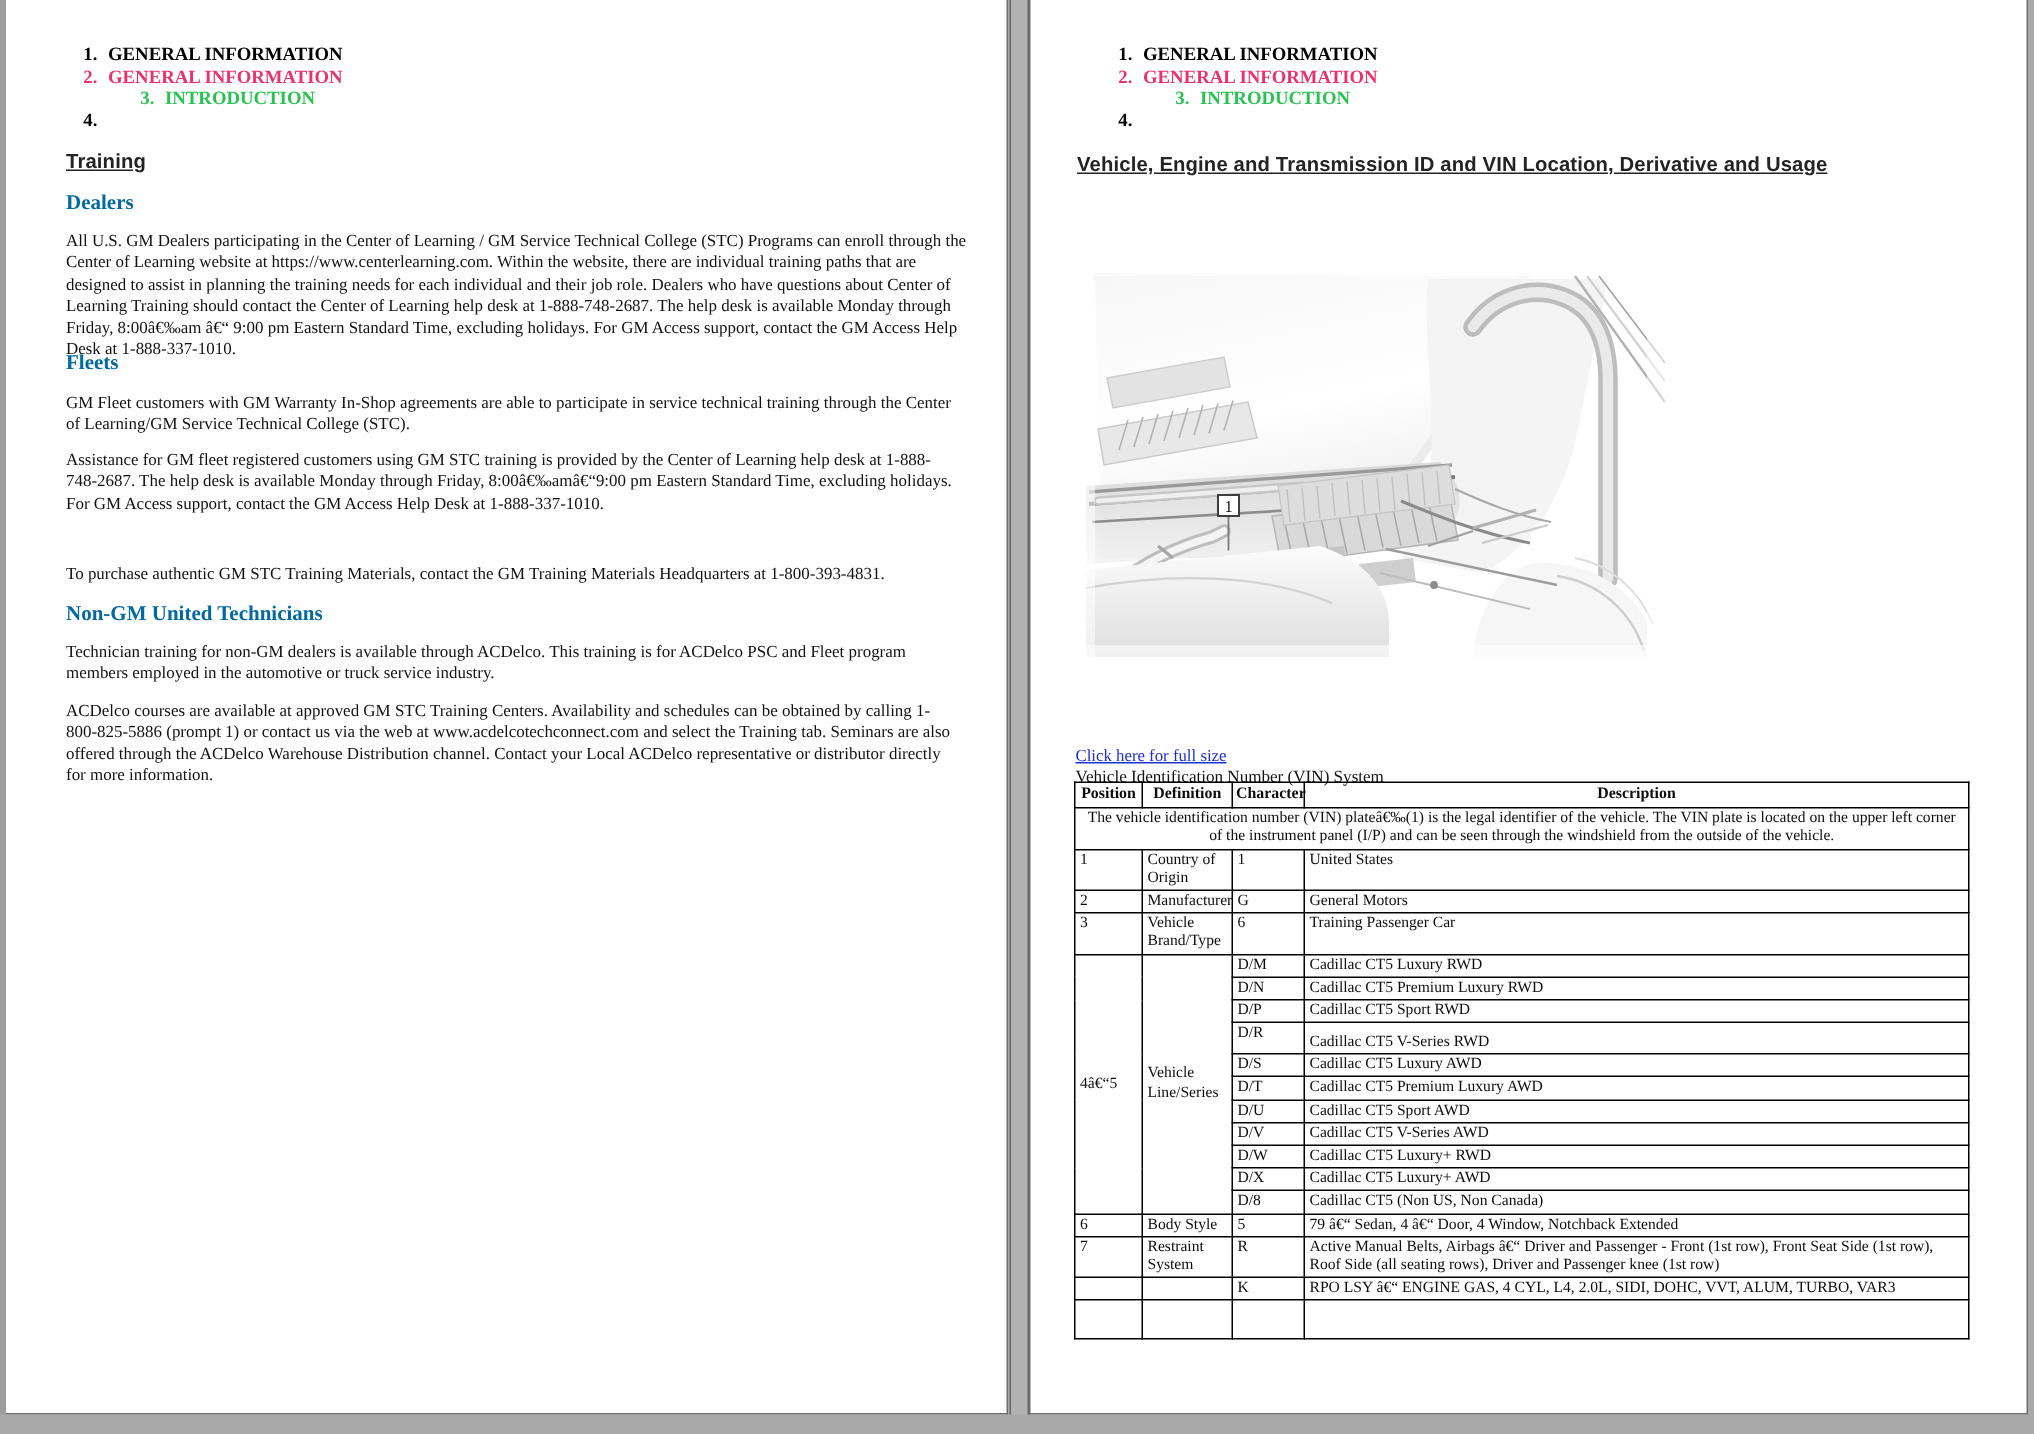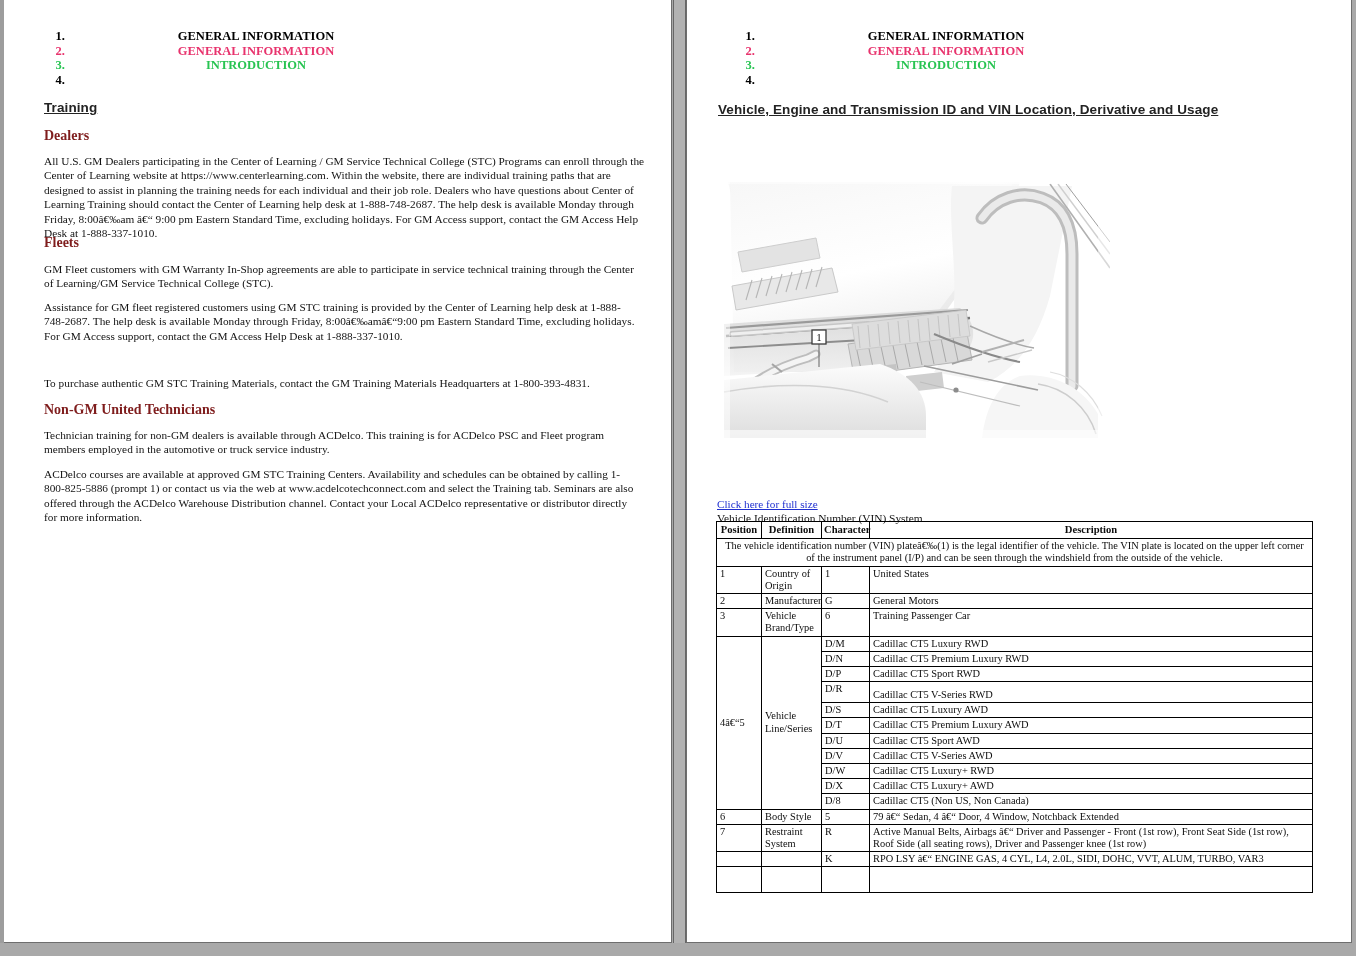--- a/index.html
+++ b/index.html
@@ -39,44 +39,43 @@
 
   
   ol.crumbs {
     margin: 0;
     padding: 0 0 0 28px;
     list-style: decimal;
     font-family: "Liberation Serif", serif;
     font-size: 12.5px;
     font-weight: bold;
     line-height: 14.6px;
-    text-align: center;
   }
   ol.crumbs li { padding-left: 4px; }
   ol.crumbs li span { font-weight: bold; }
   .crumb-1 { color: #000000; }
   .crumb-2 { color: #e8336d; }
-  .crumb-3 { color: #28c452; }
+  .crumb-3 { color: #28c452; margin-left: 38px; }
   .crumb-4 { color: #000000; }
 
   
   h1.doc-title {
     font-family: "Liberation Sans", sans-serif;
     font-size: 13.5px;
     font-weight: bold;
     color: #232323;
     text-decoration: underline;
     margin: 0;
     letter-spacing: 0.1px;
   }
   h2.sec-head {
     font-family: "Liberation Serif", serif;
     font-size: 14px;
     font-weight: bold;
-    color: #7f1d1d;
+    color: #0369a1;
     margin: 0;
   }
   p.body {
     font-family: "Liberation Serif", serif;
     font-size: 11.3px;
     line-height: 14.4px;
     color: #121212;
     margin: 0;
     text-align: left;
   }

